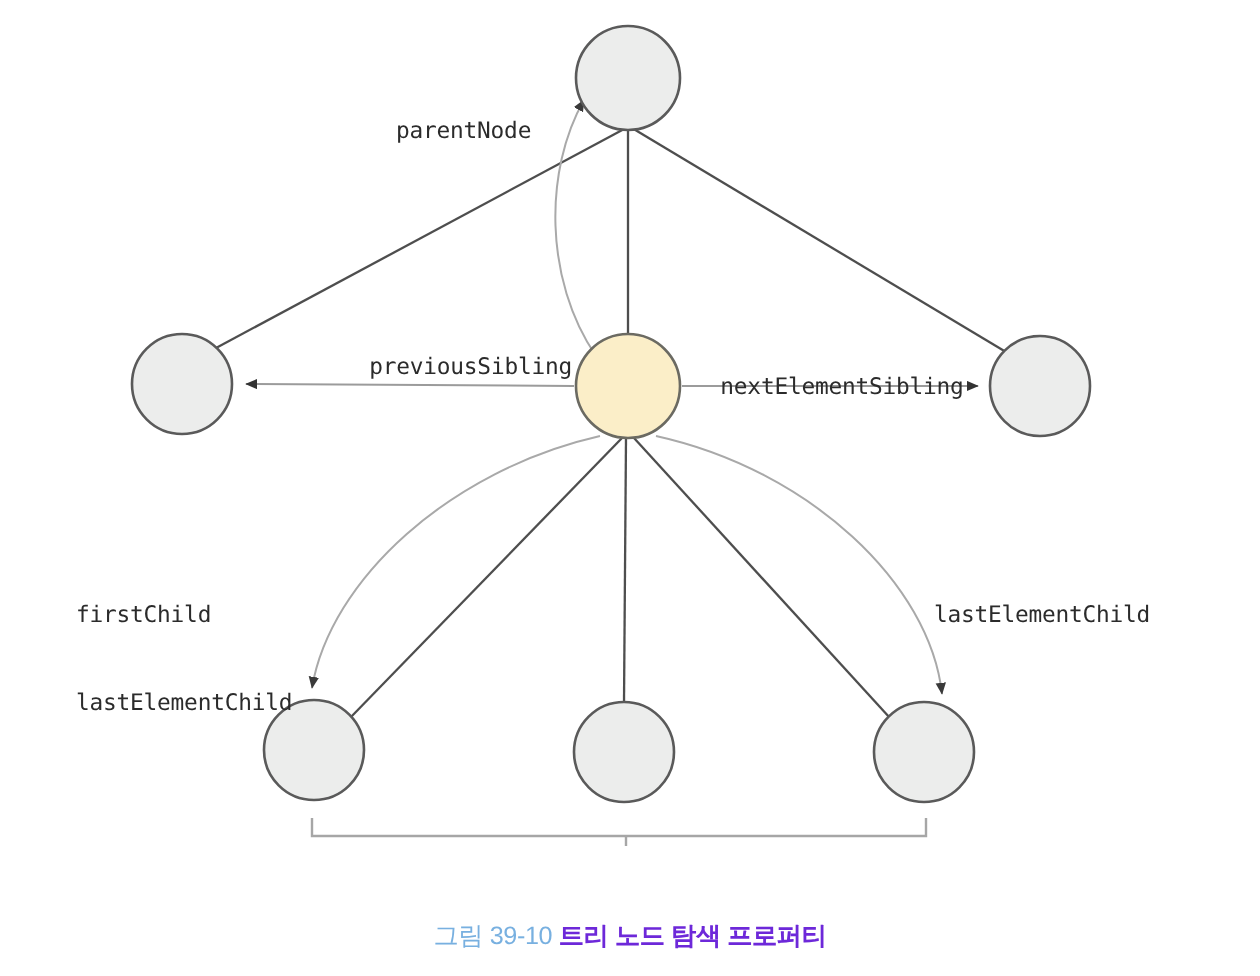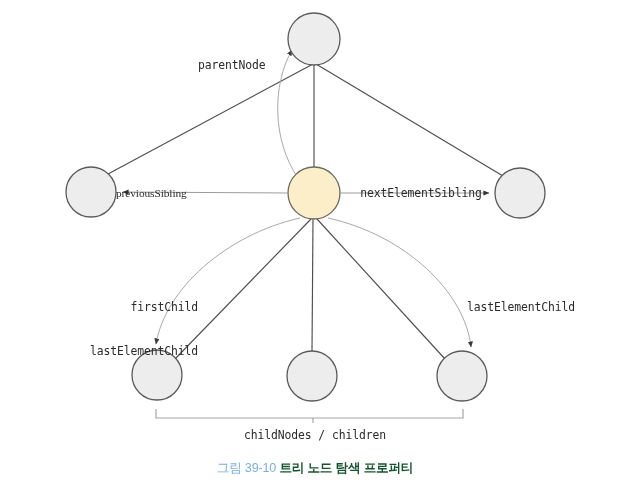--- a/index.html
+++ b/index.html
@@ -64,35 +64,34 @@
     line-height: 14.5px;
     white-space: pre;
     letter-spacing: -0.1px;
   }
   #label-parent-node {
     left: 198px;
     top: 58px;
   }
   #label-previous-sibling {
     left: 116px;
-    top: 157px;
-    text-align: left;
+    top: 147px;
+    text-align: right;
     width: 170px;
-    font-family: Liberation Serif, serif;
   }
   #label-next-sibling {
     left: 341px;
     top: 157px;
     text-align: center;
     width: 160px;
   }
   #label-first-child {
     left: 38px;
     top: 271px;
-    text-align: right;
+    text-align: left;
     width: 160px;
   }
   #label-last-child {
     left: 441px;
     top: 271px;
     text-align: center;
     width: 160px;
   }
   #label-child-nodes {
     left: 215px;
@@ -109,21 +108,21 @@
     font-family: "Liberation Sans", sans-serif;
     font-size: 12.6px;
     color: #4e4e4e;
     letter-spacing: -0.2px;
   }
   #figure-caption .caption-number {
     color: #78b0e0;
     font-weight: normal;
   }
   #figure-caption .caption-text {
-    color: #14532d;
+    color: #6d28d9;
     font-weight: bold;
   }
 </style>
 </head>
 <body>
 
 <div id="diagram-root">
 
   <svg id="tree-svg" viewBox="0 0 630 488">
     <defs>
@@ -186,19 +185,18 @@
 
   <div class="code-label" id="label-first-child">
     <div>firstChild</div>
     <div>lastElementChild</div>
   </div>
 
   <div class="code-label" id="label-last-child">
     <div>lastElementChild</div>
   </div>
 
-  <div class="code-label" id="label-child-nodes">childNodes / children</div>
 
   <div id="figure-caption">
     <span class="caption-number">그림 39-10</span><span>&nbsp;</span><span class="caption-text">트리 노드 탐색 프로퍼티</span>
   </div>
 
 </div>
 
 </body></html>

